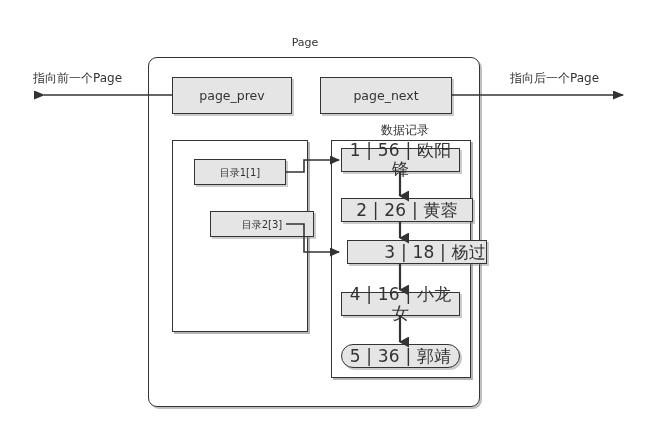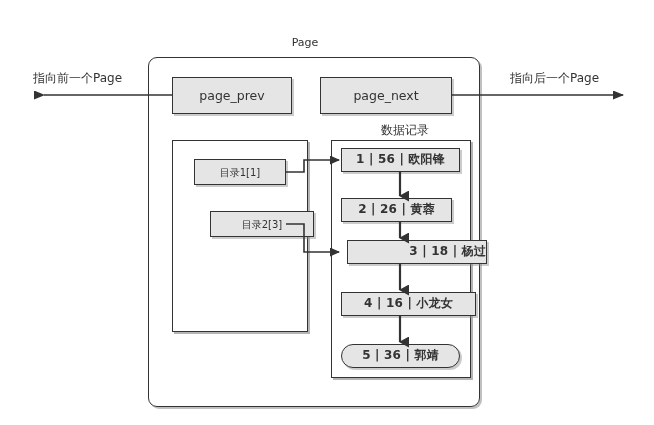--- a/index.html
+++ b/index.html
@@ -59,21 +59,21 @@
   }
   .caption {
     position: absolute;
     text-align: center;
     color: #333333;
     white-space: nowrap;
   }
   .fs13 { font-size: 11px; }
   .fs12 { font-size: 12px; }
   .fs12b { font-size: 12.5px; }
-  .rec-text { font-size: 12px; letter-spacing: 0.2px; font-weight: bold; }
+  .rec-text { font-size: 17px; letter-spacing: 0.2px; }
   .dir-text { font-size: 10px; }
   .side-label {
     position: absolute;
     font-size: 12px;
     white-space: nowrap;
     color: #333333;
   }
 </style>
 </head>
 <body>
@@ -107,29 +107,29 @@
   </div>
 
   <div class="caption fs12" style="left:335px; top:122px; width:140px;">数据记录</div>
 
   <div class="box container-box" style="left:331px; top:140px; width:140px; height:238px;"></div>
 
   <div class="box plain" style="left:341px; top:148px; width:119px; height:24px;">
     <span class="rec-text">1 | 56 | 欧阳锋</span>
   </div>
 
-  <div class="box plain" style="left:341px; top:198px; width:111px; height:24px;">
+  <div class="box plain" style="left:341px; top:198px; width:132px; height:24px;">
     <span class="rec-text">2 | 26 | 黄蓉</span>
   </div>
 
   <div class="box plain" style="left:347px; top:240px; width:140px; height:24px;justify-content:flex-end;">
     <span class="rec-text">3 | 18 | 杨过</span>
   </div>
 
-  <div class="box plain" style="left:341px; top:292px; width:135px; height:24px;">
+  <div class="box plain" style="left:341px; top:292px; width:119px; height:24px;">
     <span class="rec-text">4 | 16 | 小龙女</span>
   </div>
 
   <div class="box plain" style="left:341px; top:344px; width:119px; height:24px;border-radius:12px;">
     <span class="rec-text">5 | 36 | 郭靖</span>
   </div>
 
   <svg class="layer" viewBox="0 0 654 425">
     <defs>
       <marker id="arrowLeft" markerWidth="11" markerHeight="9" refX="1" refY="4.5" orient="auto" markerUnits="userSpaceOnUse">

